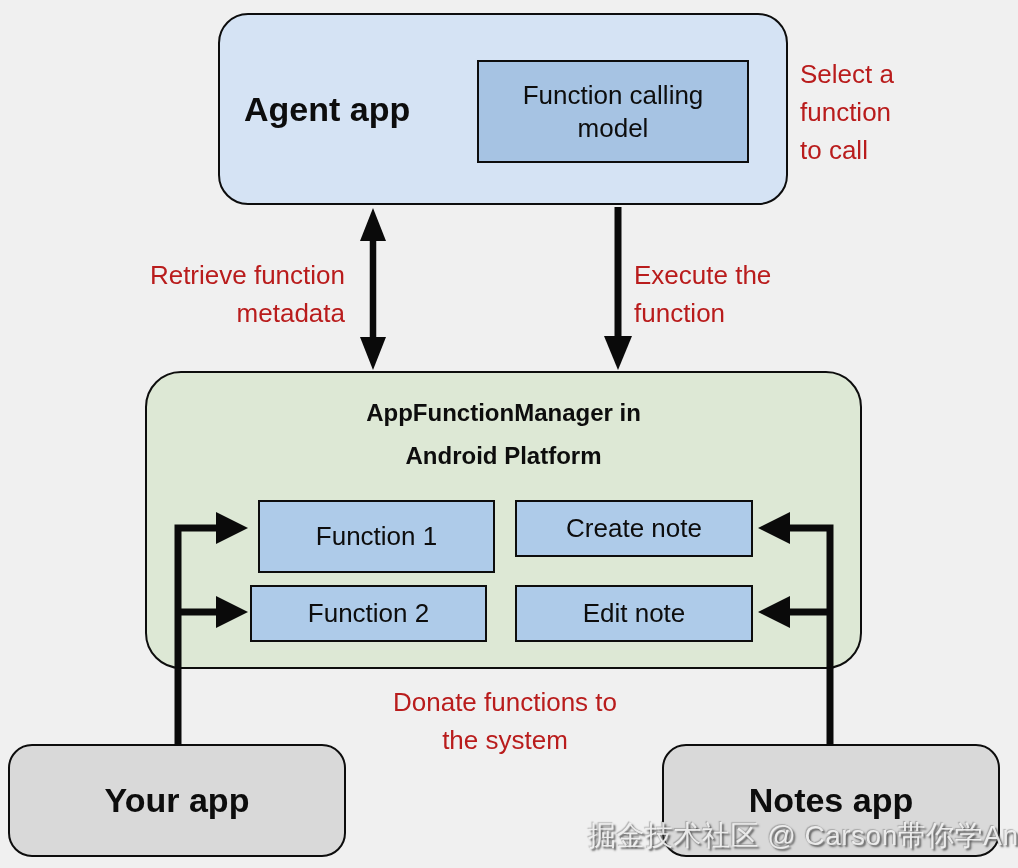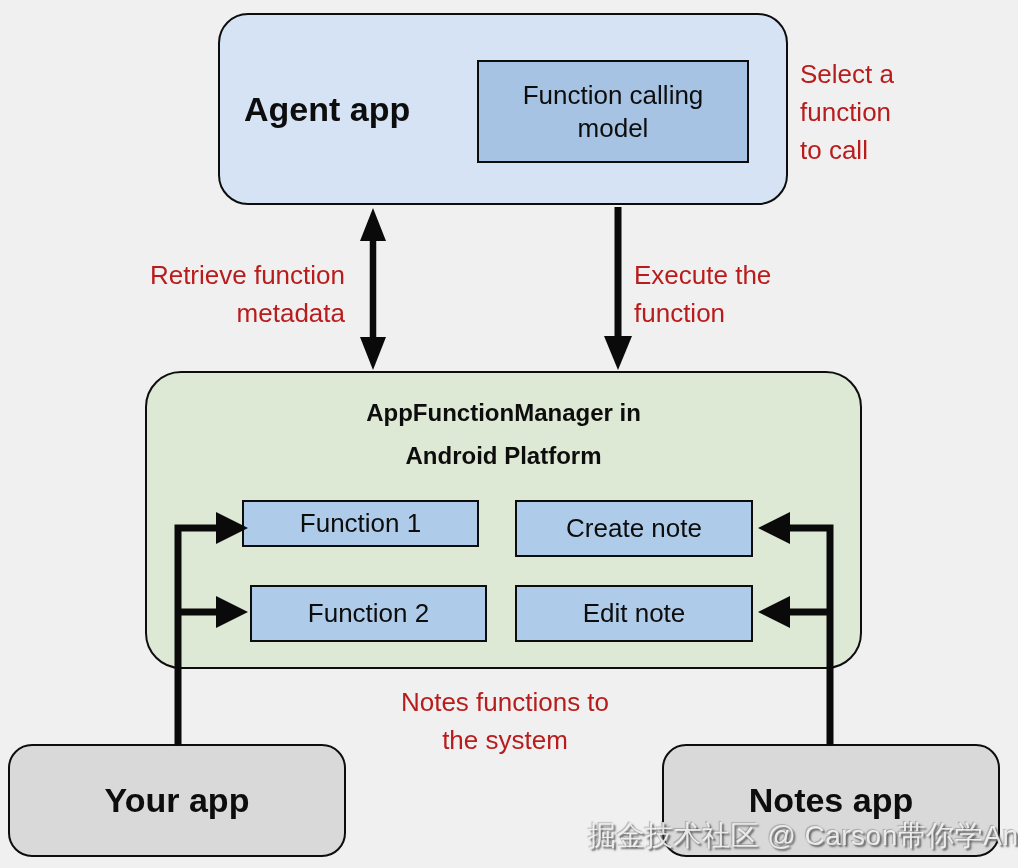--- a/index.html
+++ b/index.html
@@ -68,21 +68,21 @@
     width: 100%;
     text-align: center;
     font-size: 24px; font-weight: bold;
     line-height: 43px;
   }
   .fn-box {
     background: #aecbe9;
     font-size: 26px;
     border-width: 2px;
   }
-  #fn-1        { left: 242px; top: 500px; width: 237px; height: 47px; }
+  #fn-1        { left: 258px; top: 500px; width: 237px; height: 73px; }
   #fn-create   { left: 515px; top: 500px; width: 238px; height: 57px; }
   #fn-2        { left: 250px; top: 585px; width: 237px; height: 57px; }
   #fn-edit     { left: 515px; top: 585px; width: 238px; height: 57px; }
 
   
   .app-box {
     background: #d9d9d9;
     border-radius: 24px;
     font-size: 34px; font-weight: bold;
   }
@@ -136,21 +136,21 @@
   <div id="platform-box" class="box">
     <div id="platform-title" class="ml">AppFunctionManager in
 Android Platform</div>
   </div>
 
   <div id="fn-1" class="box fn-box">Function 1</div>
   <div id="fn-create" class="box fn-box">Create note</div>
   <div id="fn-2" class="box fn-box">Function 2</div>
   <div id="fn-edit" class="box fn-box">Edit note</div>
 
-  <div id="donate-label" class="note ml">Notes functions to
+  <div id="donate-label" class="note ml">Donate functions to
 the system</div>
 
   <div id="notes-app-box" class="box app-box">Notes app</div>
   <div id="your-app-box" class="box app-box">Your app</div>
 
   <svg id="arrows" viewBox="0 0 1018 868" xmlns="http://www.w3.org/2000/svg">
 
     <g>
       <line x1="373" y1="235" x2="373" y2="343" stroke-width="6.5"></line>
       <polygon points="373,208 360,241 386,241"></polygon>

